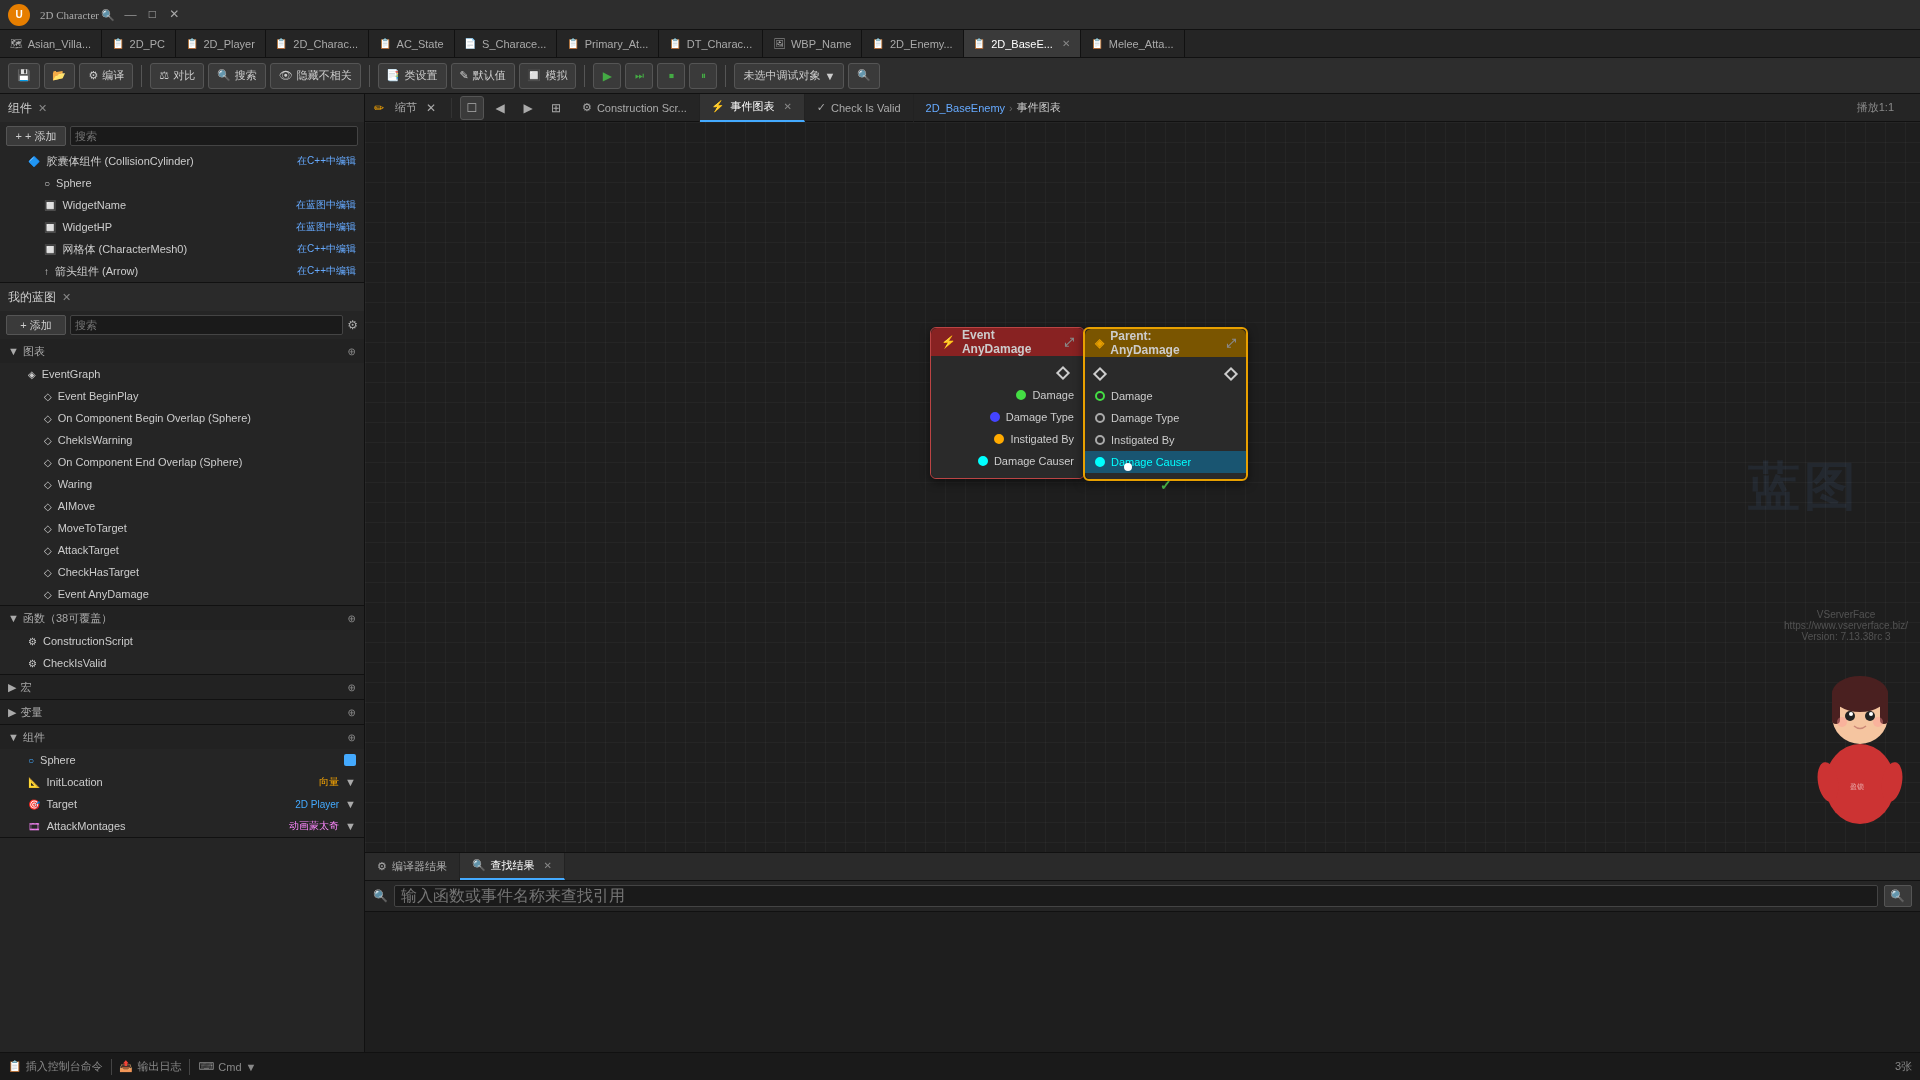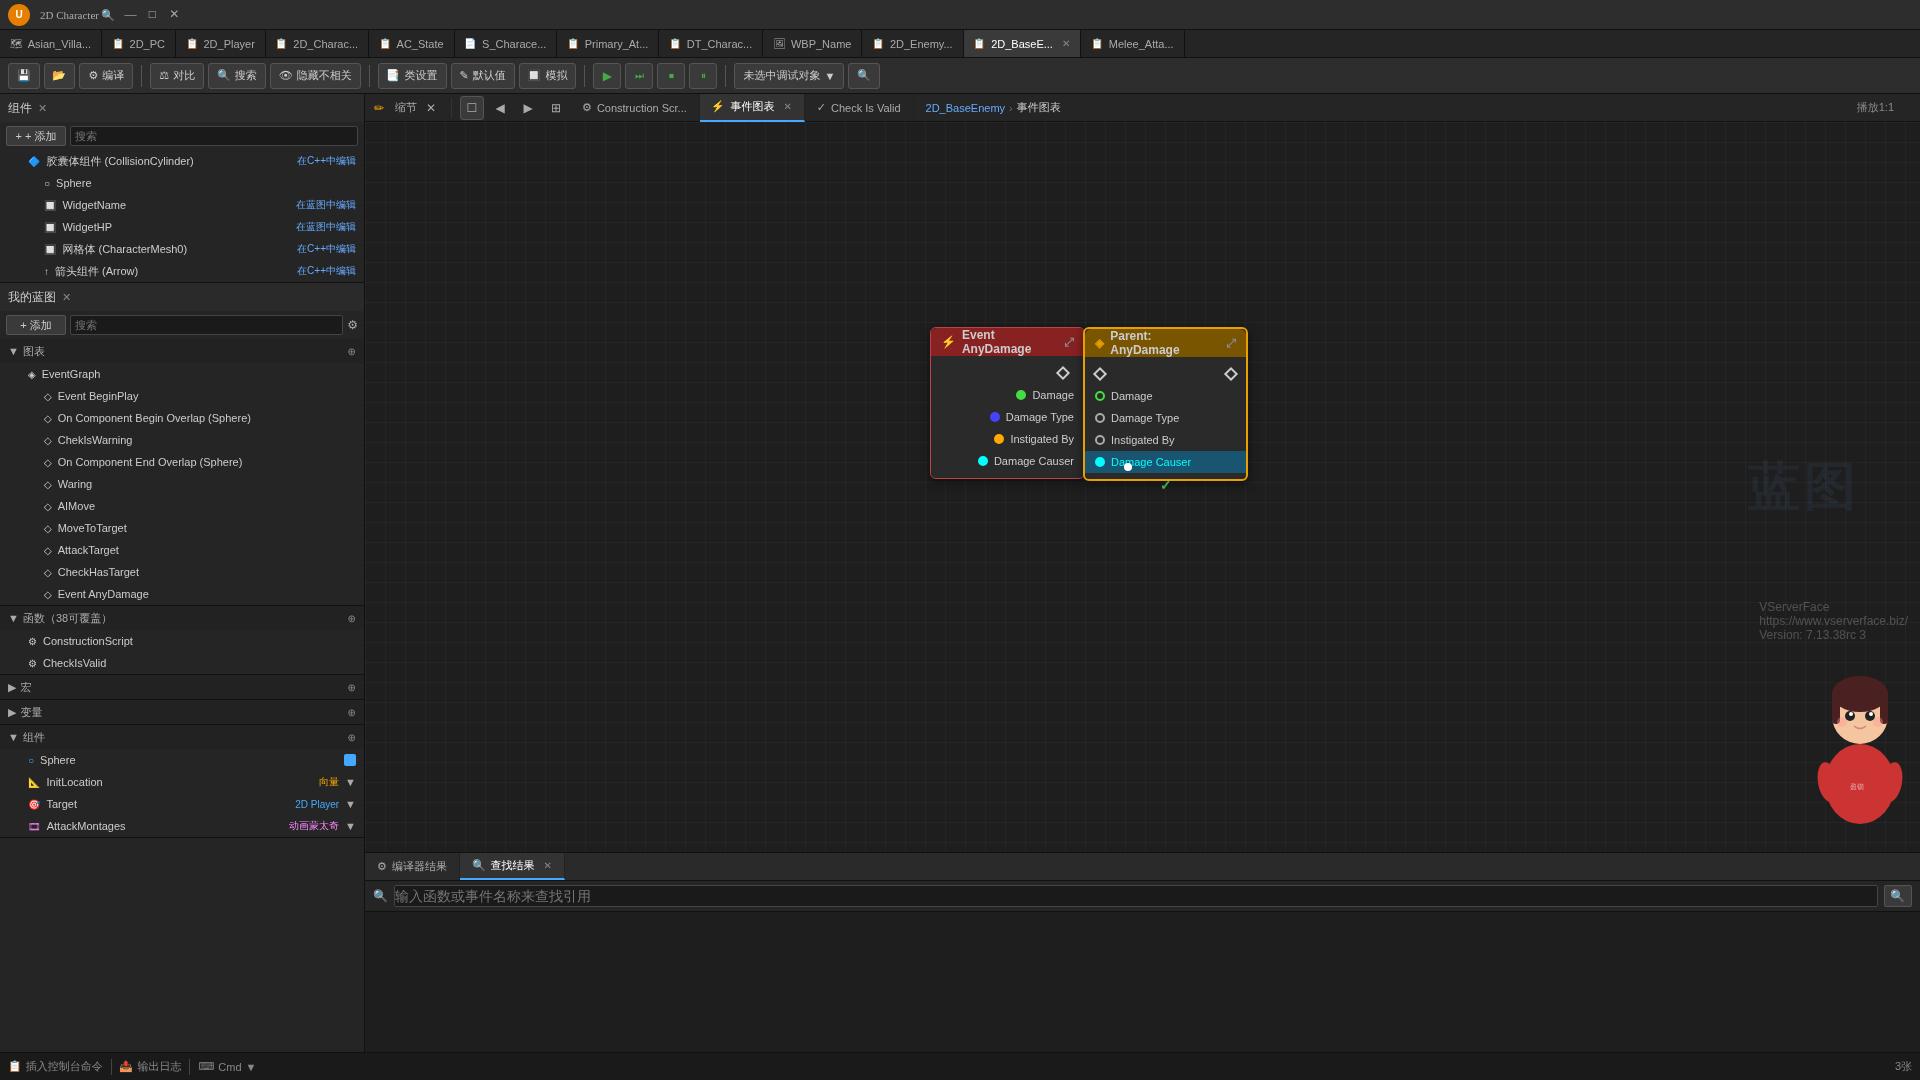--- a/index.html
+++ b/index.html
@@ -372,22 +372,22 @@
     .search-icon-btn {
       color: #888; font-size: 12px;
     }
     .search-input-bottom {
       flex: 1;
       height: 22px;
       background: #1a1a1a;
       border: 1px solid #444;
       border-radius: 2px;
       color: #ccc;
-      font-size: 14px;
-      padding: 0 0;
+      font-size: 16px;
+      padding: 0 6px;
     }
     .search-action-btn {
       width: 28px; height: 22px;
       background: #3a3a3a;
       border: 1px solid #555;
       border-radius: 2px;
       display: flex; align-items: center; justify-content: center;
       cursor: pointer; color: #aaa;
     }
 
@@ -403,23 +403,23 @@
       color: #888;
       border-top: 1px solid #111;
     }
     .status-item { display: flex; align-items: center; gap: 4px; }
 
     
     .versionface {
       position: absolute;
       right: 12px;
       bottom: 210px;
-      font-size: 12px;
+      font-size: 10px;
       color: rgba(200,200,200,0.3);
-      text-align: left;
+      text-align: center;
     }
 
     
     .anime-char {
       position: absolute;
       right: 0;
       bottom: 28px;
       width: 120px;
       height: 180px;
       pointer-events: none;

